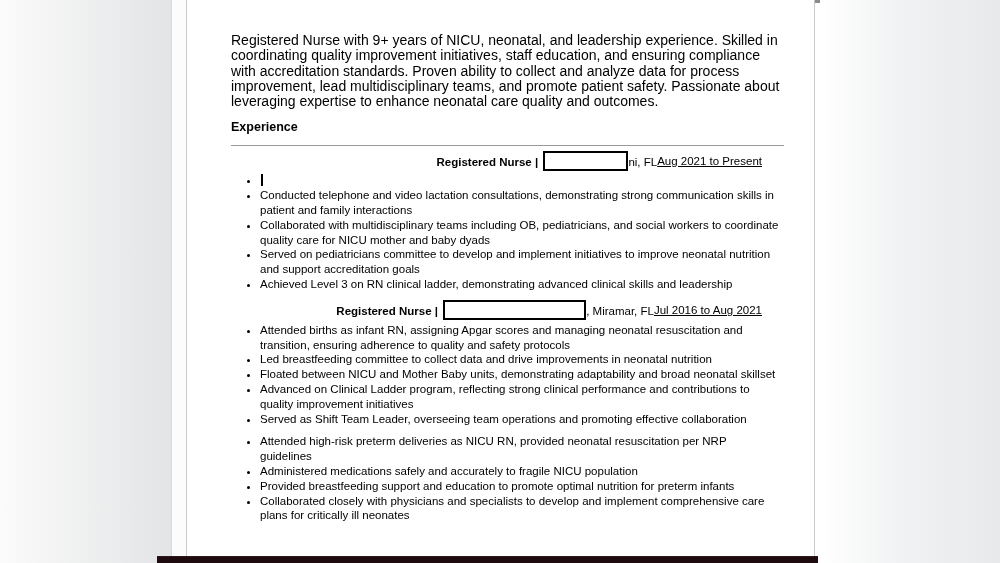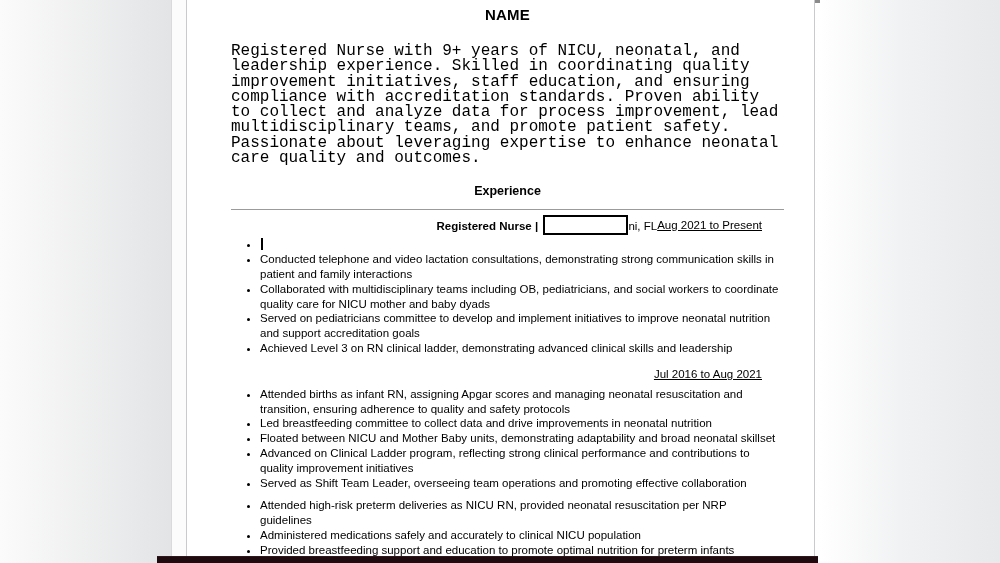--- a/index.html
+++ b/index.html
@@ -29,22 +29,22 @@
   }
   .content { padding: 6px 30px 0 44px; }
   .name {
     font-size: 15px; font-weight: bold; text-align: center; line-height: 18px;
     letter-spacing: 0.2px;
   }
   .contact {
     font-size: 11.5px; text-align: center; line-height: 16px; margin-top: 1px;
     white-space: pre;
   }
-  .summary { font-size: 16px; line-height: 15.3px; margin: 20px 0 0 0; font-family: Liberation Mono, monospace; }
-  .exp-heading { font-size: 12.5px; font-weight: bold; margin-top: 18px; line-height: 15px; text-align: center; }
+  .summary { font-size: 14px; line-height: 15.3px; margin: 27px 0 0 0; }
+  .exp-heading { font-size: 12.5px; font-weight: bold; margin-top: 11px; line-height: 15px; }
   hr.rule { border: none; border-top: 1px solid #9b9b9b; margin: 10px 0 0 0; }
   .job { margin-top: 4px; }
   .job + .job { margin-top: 8px; }
   .job-header {
     display: flex; justify-content: flex-end; align-items: center;
     font-size: 11.5px; height: 21px;
   }
   .job-title { font-weight: bold; }
   .job-dates { margin-right: 22px; white-space: pre; text-decoration: underline; }
   .redact-box {
@@ -72,21 +72,20 @@
 </style>
 </head>
 <body>
 
 <div class="edge-strip"></div>
 <div class="top-bar"></div>
 
 <div class="page">
   <div class="content">
 
-    <div class="name">NAME</div>
 
     <p class="summary">Registered Nurse with 9+ years of NICU, neonatal, and leadership experience. Skilled in coordinating quality improvement initiatives, staff education, and ensuring compliance with accreditation standards. Proven ability to collect and analyze data for process improvement, lead multidisciplinary teams, and promote patient safety. Passionate about leveraging expertise to enhance neonatal care quality and outcomes.</p>
 
     <div class="exp-heading">Experience</div>
     <hr class="rule">
 
     <section class="job job-1">
       <div class="job-header">
         <div class="job-left"><span class="job-title">Registered Nurse |</span> <span class="redact-box box-j1"></span><span class="job-loc">ni, FL</span></div>
         <div class="job-dates">Aug 2021 to Present</div>
@@ -95,35 +94,36 @@
         <li><span class="caret"></span></li>
         <li>Conducted telephone and video lactation consultations, demonstrating strong communication skills in patient and family interactions</li>
         <li>Collaborated with multidisciplinary teams including OB, pediatricians, and social workers to coordinate quality care for NICU mother and baby dyads</li>
         <li>Served on pediatricians committee to develop and implement initiatives to improve neonatal nutrition and support accreditation goals</li>
         <li>Achieved Level 3 on RN clinical ladder, demonstrating advanced clinical skills and leadership</li>
       </ul>
     </section>
 
     <section class="job job-2">
       <div class="job-header">
+        <div class="job-left"><span class="job-title">Registered Nurse |</span> <span class="redact-box box-j2"></span><span class="job-loc">, Miramar, FL</span></div>
         <div class="job-dates">Jul 2016 to Aug 2021</div>
       </div>
       <ul class="bullets">
         <li>Attended births as infant RN, assigning Apgar scores and managing neonatal resuscitation and transition, ensuring adherence to quality and safety protocols</li>
         <li>Led breastfeeding committee to collect data and drive improvements in neonatal nutrition</li>
         <li>Floated between NICU and Mother Baby units, demonstrating adaptability and broad neonatal skillset</li>
         <li>Advanced on Clinical Ladder program, reflecting strong clinical performance and contributions to quality improvement initiatives</li>
         <li>Served as Shift Team Leader, overseeing team operations and promoting effective collaboration</li>
       </ul>
     </section>
 
     <section class="job job-3">
       <ul class="bullets">
         <li>Attended high-risk preterm deliveries as NICU RN, provided neonatal resuscitation per NRP guidelines</li>
-        <li>Administered medications safely and accurately to clinical NICU population</li>
+        <li>Administered medications safely and accurately to fragile NICU population</li>
         <li>Provided breastfeeding support and education to promote optimal nutrition for preterm infants</li>
         <li>Collaborated closely with physicians and specialists to develop and implement comprehensive care plans for critically ill neonates</li>
       </ul>
     </section>
 
   </div>
 </div>
 
 <div class="bottom-bar"></div>
 

